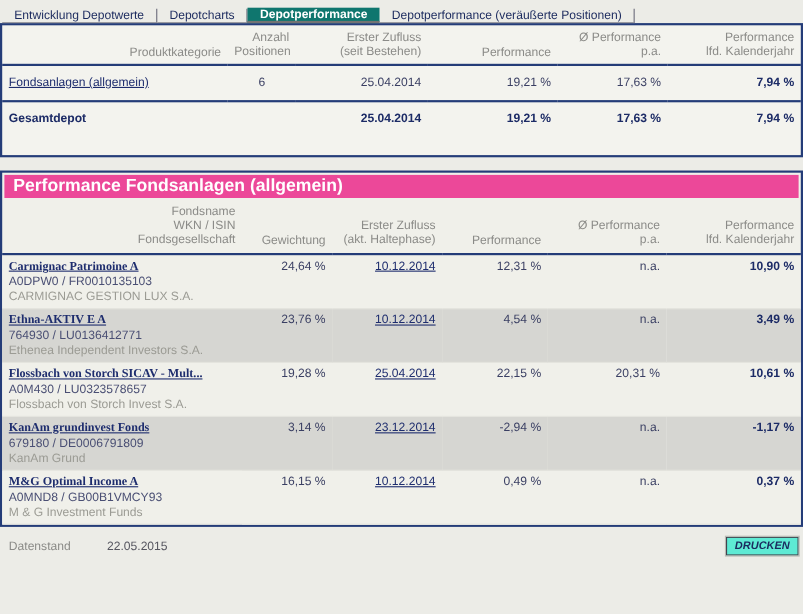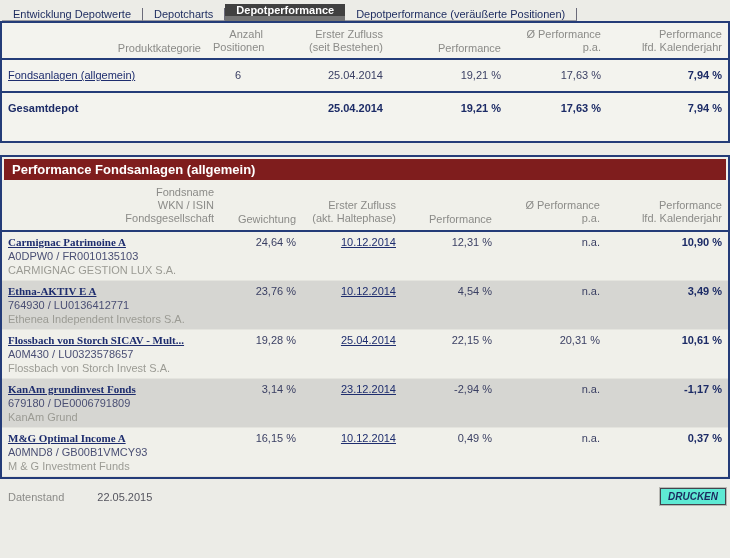--- a/index.html
+++ b/index.html
@@ -15,42 +15,42 @@
   .tabbar{display:flex;height:21px;align-items:flex-end;padding-left:2px;}
   .tab{
     display:flex;align-items:center;
     padding:0 11px;white-space:nowrap;
     color:#1B2A5E;
     border-right:1px solid #6B6B7A;
     border-bottom:1px solid #9A9AA0;
     cursor:pointer;
   }
   .tab.active{
-    background:#404040;color:#FFFFFF;font-weight:bold;
-    border-bottom:5px solid #737373;border-right:none;
+    background:#0f766e;color:#FFFFFF;font-weight:bold;
+    border-bottom:2px solid #737373;border-right:none;
   }
   
   .panel{border:2px solid #243C78;background:#F3F3EE;}
   .panel2{margin-top:12px;background:#F0F0EA;}
   table{width:100%;border-collapse:collapse;table-layout:fixed;}
   th{font-weight:normal;color:#8B8B88;vertical-align:bottom;text-align:right;padding:5px 6px 4px;}
   th.left{text-align:right;}
   .hline{display:block;line-height:13px;}
   
   .sum-head th{border-bottom:2px solid #243C78;}
   .sum-row td{padding:9px 6px 10px;vertical-align:top;}
   .sum-total td{border-top:2px solid #243C78;padding:9px 6px 27px;font-weight:bold;color:#1C2B66;}
   td.num{text-align:right;}
   td.center{text-align:center;}
   .link{color:#1E2D6E;text-decoration:underline;cursor:pointer;}
   .val{color:#3A3F63;}
   .bold-val{font-weight:bold;color:#1C2B66;}
   
   .panel2-title{
-    background:#7f1d1d;color:#FFFFFF;font-weight:bold;font-size:13px;
+    background:#ec4899;color:#FFFFFF;font-weight:bold;font-size:16px;
     padding:3px 8px;margin:2px;line-height:15px;
   }
   .det-head th{border-bottom:2px solid #243C78;padding:4px 6px 5px;}
   .det-body tr.odd{background:#F0F0EA;}
   .det-body tr.even{background:#D6D6D2;}
   .det-body td{vertical-align:top;padding:4px 6px 3px;line-height:13px;border-bottom:1px solid #E4E4DE;}
   .fund-name{font-weight:bold;font-family:Liberation Serif, serif;}
   .fund-wkn{color:#4A4F74;line-height:14px;}
   .fund-co{color:#9B9B94;line-height:14px;}
   .cell-name{white-space:nowrap;overflow:hidden;}

